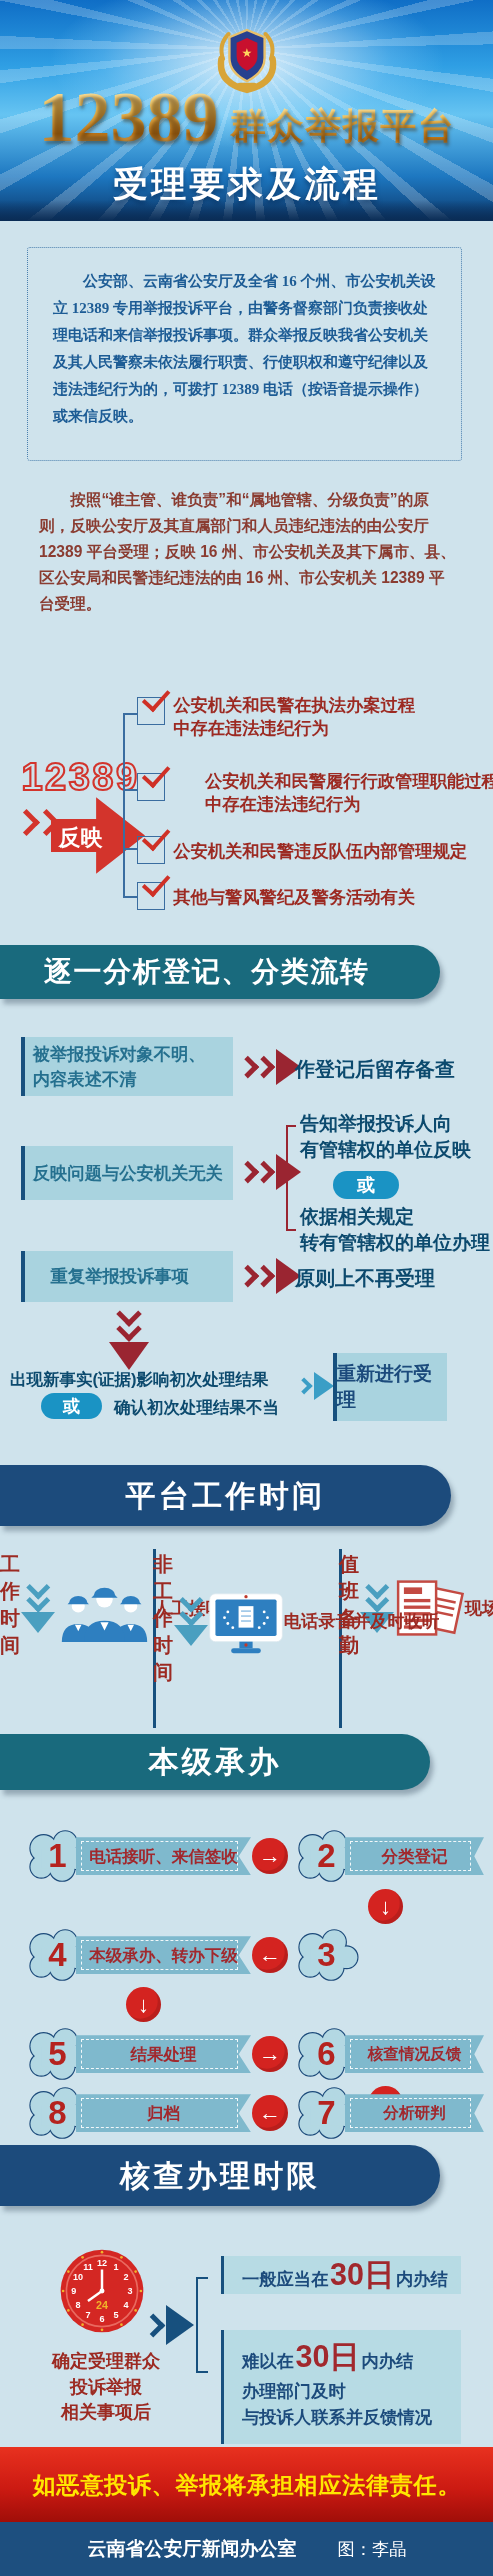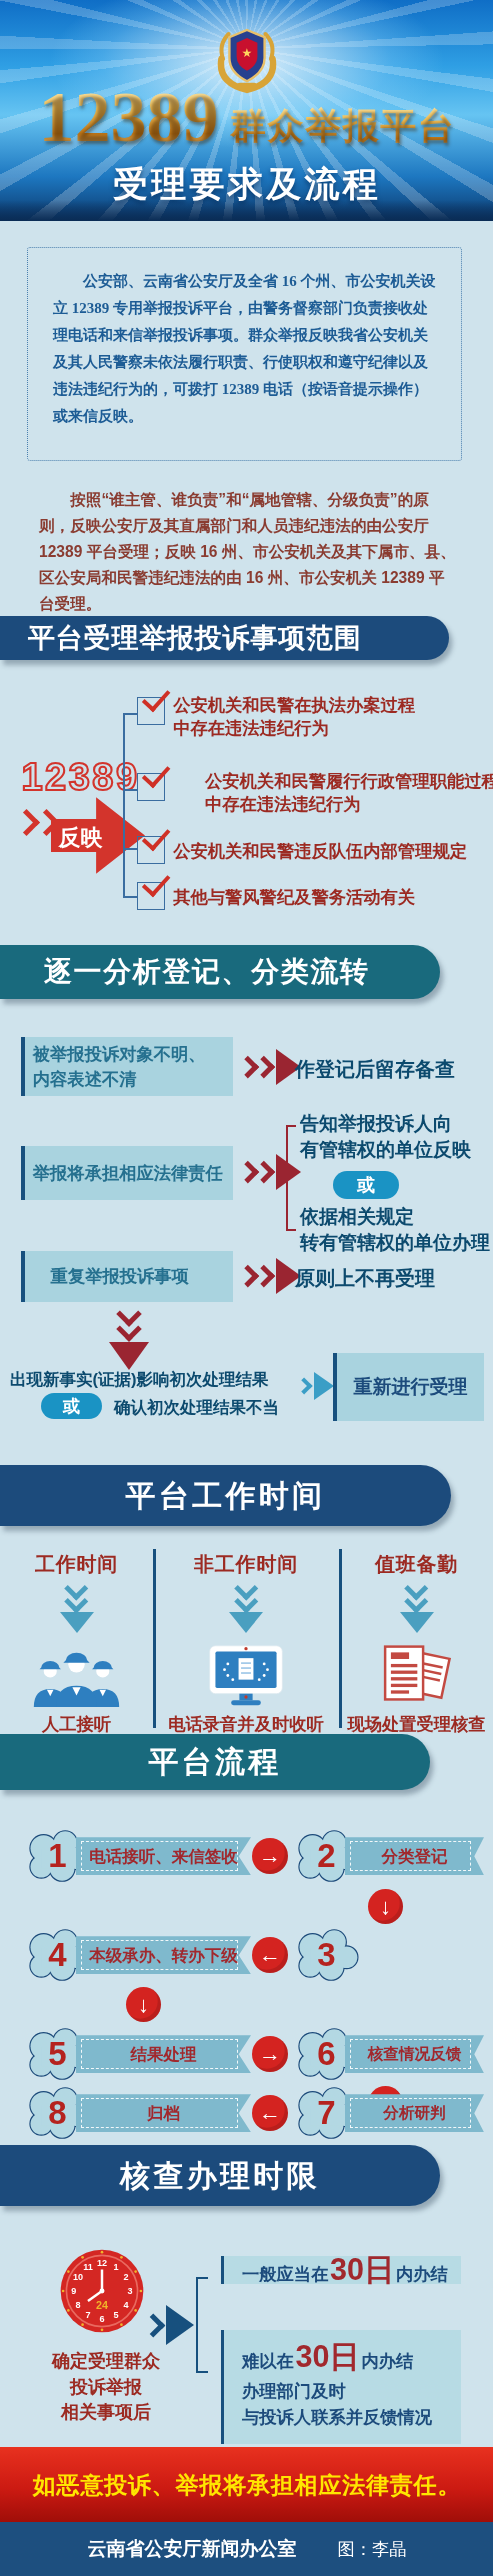--- a/index.html
+++ b/index.html
@@ -85,27 +85,27 @@
   .res{position:absolute;color:#0c4a6e;font-weight:bold;}
   .pill{position:absolute;background:#1a93c4;color:#fff;font-weight:bold;text-align:center;
       border-radius:15px;}
   .rbrk{position:absolute;border-left:2.5px solid #9a2531;border-top:2.5px solid #9a2531;
       border-bottom:2.5px solid #9a2531;width:8.2px;}
   .darrow{position:absolute;display:flex;flex-direction:column;align-items:center;}
   .darrow .c{width:13px;height:13px;border-bottom:5.8px solid #9a2531;border-right:5.8px solid #9a2531;
       transform:rotate(45deg);margin:-5.8px 0 2.5px 0;}
   .darrow .t{width:0;height:0;border-top:28px solid #9a2531;border-left:20.6px solid transparent;
       border-right:20.6px solid transparent;margin-top:1.6px;}
-  .rebox{position:absolute;left:333px;top:1353px;width:151px;height:68px;background:#a9d3df;
+  .rebox{position:absolute;left:333px;top:1353px;width:114px;height:68px;background:#a9d3df;
       border-left:4.1px solid #17507e;box-sizing:border-box;display:flex;align-items:center;
       justify-content:center;color:#1c4b7c;font-weight:bold;font-size:19px;}
 
   
   .wt-div{position:absolute;width:2.5px;background:#17507e;top:1549px;height:179px;}
-  .wt-col{position:absolute;top:1551px;display:flex;flex-direction:column;align-items:center;}
+  .wt-col{position:absolute;top:1551px;display:flex;flex-direction:row;align-items:center;}
   .wt-head{font-size:20px;font-weight:bold;color:#9c2a22;letter-spacing:0.8px;}
   .bdarrow{margin-top:6.6px;display:flex;flex-direction:column;align-items:center;}
   .bdarrow .c{width:11.5px;height:11.5px;border-bottom:5px solid #4a9fc0;border-right:5px solid #4a9fc0;
       transform:rotate(45deg);margin:-5px 0 1.6px 0;}
   .bdarrow .t{width:0;height:0;border-top:21.4px solid #4a9fc0;border-left:17.3px solid transparent;
       border-right:17.3px solid transparent;margin-top:1.6px;}
   .wt-icon{margin-top:10px;height:64px;display:flex;align-items:center;}
   .wt-cap{margin-top:5px;font-size:17.3px;font-weight:bold;color:#9c2a22;white-space:nowrap;}
 
   
@@ -169,21 +169,20 @@
       <span class="t-cn">群众举报平台</span>
     </div>
     <div class="subtitle">受理要求及流程</div>
   </div>
 
   <div class="intro-box">
     <p class="intro-p1">公安部、云南省公安厅及全省 16 个州、市公安机关设立 12389 专用举报投诉平台，由警务督察部门负责接收处理电话和来信举报投诉事项。群众举报反映我省公安机关及其人民警察未依法履行职责、行使职权和遵守纪律以及违法违纪行为的，可拨打 12389 电话（按语音提示操作）或来信反映。</p>
   </div>
   <p class="intro-p2">按照“谁主管、谁负责”和“属地管辖、分级负责”的原则，反映公安厅及其直属部门和人员违纪违法的由公安厅 12389 平台受理；反映 16 州、市公安机关及其下属市、县、区公安局和民警违纪违法的由 16 州、市公安机关 12389 平台受理。</p>
 
-  <div class="banner navy b-scope">平台受理举报投诉事项范围</div>
 
   <div class="hotline">12389</div>
   <div class="big-chevs">
     <span class="chev-r"></span>
     <span class="chev-r"></span>
   </div>
   <div class="big-arrow">
     <span>反映</span>
   </div>
 
@@ -216,21 +215,21 @@
 
   <div class="cond pre" style="top:1037px;height:59px;">被举报投诉对象不明、
 内容表述不清</div>
   <div class="sarrow" style="left:240px;top:1049px;">
     <span class="c"></span>
     <span class="c"></span>
     <span class="t"></span>
   </div>
   <div class="res" style="left:295px;top:1056px;font-size:20px;">作登记后留存备查</div>
 
-  <div class="cond" style="top:1146px;height:54px;">举报将承担相应法律责任</div>
+  <div class="cond" style="top:1146px;height:54px;">反映问题与公安机关无关</div>
   <div class="sarrow" style="left:240px;top:1154px;">
     <span class="c"></span>
     <span class="c"></span>
     <span class="t"></span>
   </div>
   <div class="rbrk" style="left:286px;top:1125px;height:102px;"></div>
   <div class="res pre" style="left:300px;top:1111px;font-size:19px;line-height:25.5px;">告知举报投诉人向
 有管辖权的单位反映</div>
   <div class="pill" style="left:333px;top:1171px;width:66px;height:28px;font-size:18px;line-height:28px;">或</div>
   <div class="res pre" style="left:300px;top:1204px;font-size:19px;line-height:25.5px;">依据相关规定
@@ -346,21 +345,21 @@
             <circle cx="62" cy="43" r="1.7"></circle>
         </g>
         <rect x="38" y="60" width="16" height="8" fill="#2e7fc0"></rect>
         <rect x="28" y="68" width="36" height="6" rx="3" fill="#2e7fc0"></rect>
         <circle cx="46" cy="64" r="2" fill="#c0392b"></circle>
       </svg>
     </div>
     <div class="wt-cap">电话录音并及时收听</div>
   </div>
 
-  <div class="banner teal b-proc">平台流程</div>
+  <div class="banner teal b-proc">本级承办</div>
 
   <div class="prow" style="top:1829px;">
     <div class="cloud" style="left:0;">
       <svg width="69" height="54" viewBox="0 0 84 70">
         <g stroke="#1c4a7a" stroke-width="3" fill="#b3d8e3">
           <circle cx="24" cy="25" r="17"></circle>
             <circle cx="52" cy="18" r="15"></circle>
             <circle cx="68" cy="38" r="14"></circle>
           <circle cx="48" cy="51" r="16"></circle>
             <circle cx="21" cy="49" r="14"></circle>
@@ -618,21 +617,21 @@
   <div class="dl-intro pre">确定受理群众
 投诉举报
 相关事项后</div>
 
   <div class="sarrow navy" style="left:145px;top:2305px;">
     <span class="c"></span>
     <span class="t"></span>
   </div>
   <div class="dl-brk"></div>
 
-  <div class="dl-box" style="top:2256px;height:28px;display:flex;align-items:center;">
+  <div class="dl-box" style="top:2256px;height:38px;display:flex;align-items:center;">
     <div class="dl-line">
       <span class="dl-pre">一般应当在</span>
       <span class="dl-big">30日</span>
       <span class="dl-pre">内办结</span>
     </div>
   </div>
 
   <div class="dl-box" style="top:2330px;height:114px;padding-top:6.6px;">
     <div class="dl-line">
       <span class="dl-pre">难以在</span>

